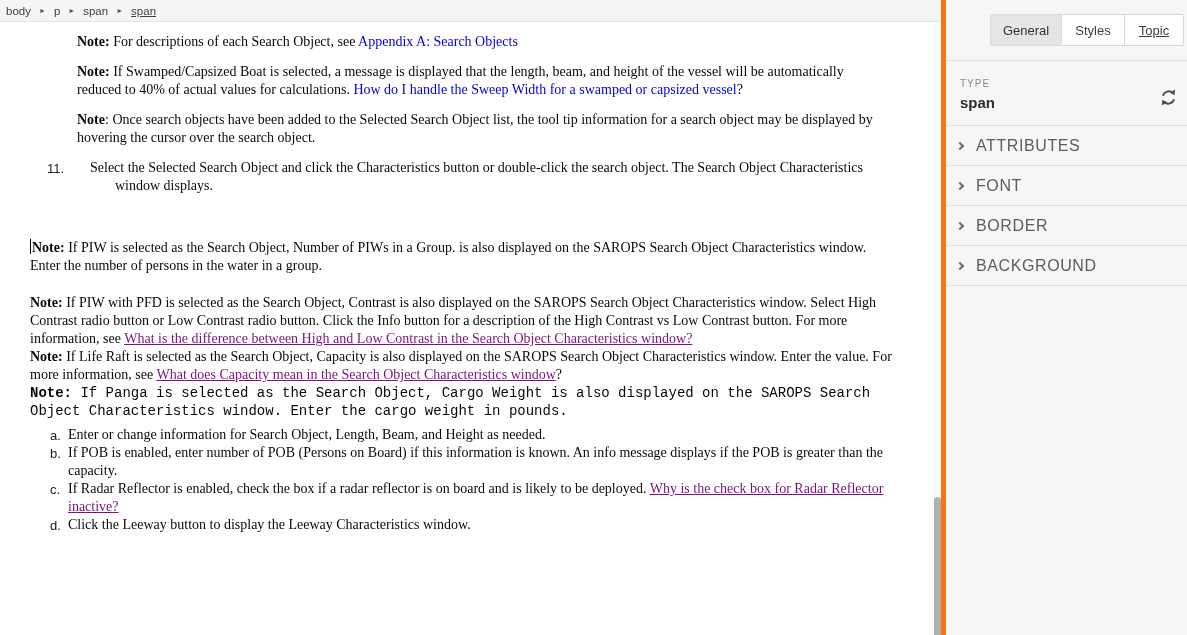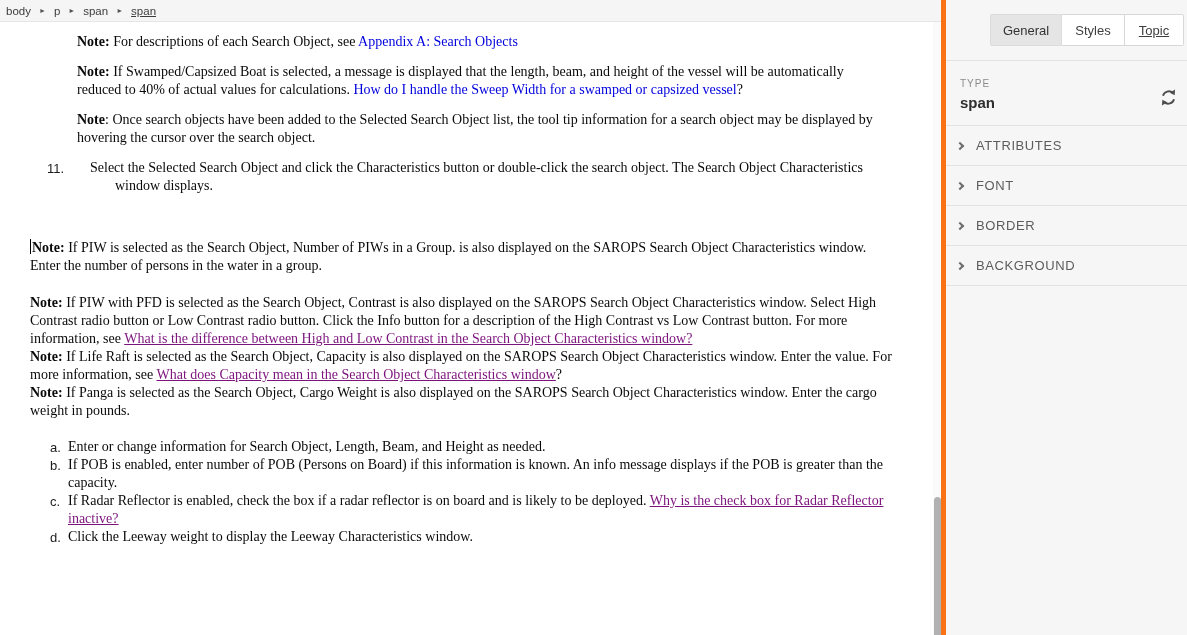--- a/index.html
+++ b/index.html
@@ -29,21 +29,21 @@
   .tipbox { display:inline-block; border:1px solid #8f8f8f; background:#fdfdfd;
             font-family:"Liberation Sans",sans-serif; font-size:11px; color:#3d3d3d;
             padding:3px 7px 2px 7px; line-height:13px; }
 
   .step { position:relative; padding-left:115px; text-indent:-25px; width:885px; margin:0 0 44px 0; }
   .step-num { position:absolute; left:47px; top:1px; text-indent:0;
               font-family:"Liberation Sans",sans-serif; font-size:13px; color:#1c1c1c; }
 
   .p-bottom { margin:0 0 0 30px; width:868px; position:relative; }
   .mb19 { margin-bottom:19px; }
-  .mb18 { margin-bottom:18px; }
+  .mb18 { margin-bottom:6px;font-family:Liberation Mono, monospace; }
 
   .caret { display:inline-block; width:0; height:15px; border-left:1px solid #000;
            vertical-align:-2px; margin-right:1px; }
 
   a.lnk, span.lnk { color:#0000dd; text-decoration:none; cursor:pointer; }
   a.lnk-v, span.lnk-v { color:#7c127c; text-decoration:underline; cursor:pointer; }
 
   .substeps { list-style:none; margin-left:50px; width:852px; }
   .substeps li { position:relative; padding-left:18px; }
   .marker { position:absolute; left:0; top:1px; font-family:"Liberation Sans",sans-serif;
@@ -72,21 +72,21 @@
                 padding:17px 14px 0 14px; }
   .type-label { font-size:10px; color:#8b8b8b; letter-spacing:1px; }
   .type-value { font-size:15px; font-weight:bold; color:#2e2e2e; margin-top:5px; }
   .refresh-btn { position:absolute; right:13px; top:27px; width:19px; height:19px; cursor:pointer; }
 
   .sections { position:absolute; top:126px; left:0; width:245px; }
   .section { height:40px; border-bottom:1px solid #e2e2e2; display:flex; align-items:center;
              padding-left:11px; cursor:pointer; }
   .chev { width:6px; height:6px; border-style:solid; border-color:#6e6e6e;
           border-width:2px 2px 0 0; transform:rotate(45deg); margin-right:13px; flex:0 0 auto; }
-  .section-label { font-size:13px; color:#5c5c5c; letter-spacing:0.6px; }
+  .section-label { font-size:16px; color:#5c5c5c; letter-spacing:0.6px; }
 </style>
 </head>
 <body>
 
 <div class="app">
 
   <div class="editor">
 
     <div class="breadcrumb">
       <span class="bc-item">body</span>
@@ -137,21 +137,21 @@
         <li>
           <span class="marker">a.</span><span>Enter or change information for Search Object, Length, Beam, and Height as needed.</span>
         </li>
         <li>
           <span class="marker">b.</span><span>If POB is enabled, enter number of POB (Persons on Board) if this information is known. An info message displays if the POB is greater than the capacity.</span>
         </li>
         <li>
           <span class="marker">c.</span><span>If Radar Reflector is enabled, check the box if a radar reflector is on board and is likely to be deployed. </span><span class="lnk-v">Why is the check box for Radar Reflector inactive?</span>
         </li>
         <li>
-          <span class="marker">d.</span><span>Click the Leeway weight to display the Leeway Characteristics window.</span>
+          <span class="marker">d.</span><span>Click the Leeway button to display the Leeway Characteristics window.</span>
         </li>
       </ul>
 
     </div>
 
     <div class="scrollbar">
       <div class="scroll-thumb"></div>
     </div>
   </div>
 

